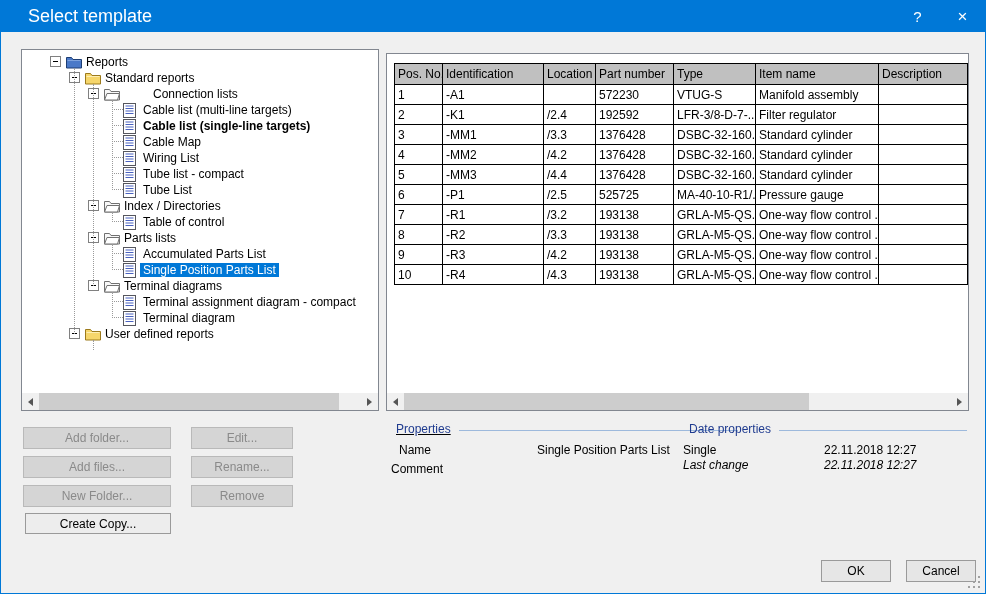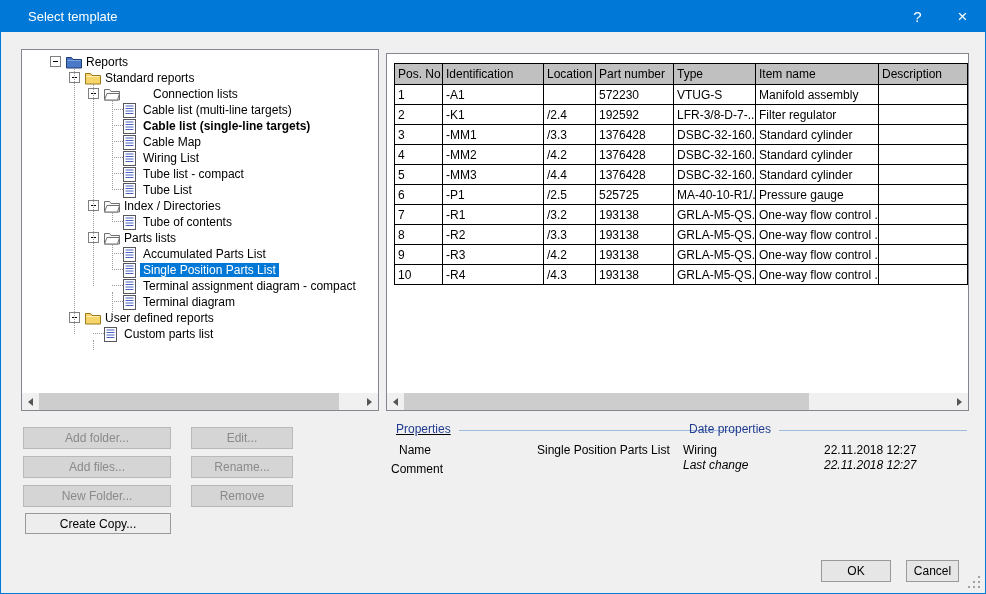--- a/index.html
+++ b/index.html
@@ -6,21 +6,21 @@
   *{box-sizing:border-box;}
   .dialog{
     position:relative;width:986px;height:594px;
     background:#f0f0f0;border:1px solid #0078d7;
     font-family:"Liberation Sans",sans-serif;font-size:12px;color:#000;
     overflow:hidden;
   }
   
   .titlebar{position:absolute;left:0;top:0;right:0;height:31px;background:#0078d7;
     display:flex;align-items:center;color:#fff;}
-  .titlebar .title{margin-left:27px;font-size:13px;}
+  .titlebar .title{margin-left:27px;font-size:18px;}
   .titlebar .tbtns{margin-left:auto;display:flex;height:100%;}
   .tbtn{width:45px;height:100%;display:flex;align-items:center;justify-content:center;
     color:#fff;font-size:15px;cursor:default;}
   
   .tree-panel{position:absolute;left:20px;top:48px;width:358px;height:362px;
     background:#fff;border:1px solid #828790;overflow:hidden;}
   .table-panel{position:absolute;left:385px;top:52px;width:583px;height:358px;
     background:#fff;border:1px solid #828790;overflow:hidden;}
   
   .tree{position:absolute;left:0;top:4px;right:0;}
@@ -155,21 +155,21 @@
               <path d="M0.5 13 L3 6.5 L15.5 6.5 L13.5 13 Z" fill="#ffffff" stroke="#707070"></path>
             </svg></span>
           <span class="tlabel" style="left: 99px;">Index / Directories</span>
         </div>
         <div class="trow">
           <span class="stub" style="left: 90px; width: 11px;"></span>
           <span class="ticon" style="left: 101px;"><svg width="13" height="15" viewBox="0 0 13 15">
               <rect x="0.5" y="0.5" width="12" height="14" fill="#ffffff" stroke="#55565e"></rect>
               <path d="M2.5 3 H10.5 M2.5 5.5 H10.5 M2.5 8 H10.5 M2.5 10.5 H10.5" stroke="#4a62c0" stroke-width="1" fill="none"></path>
             </svg></span>
-          <span class="tlabel" style="left: 118px;">Tube of contents</span>
+          <span class="tlabel" style="left: 118px;">Table of control</span>
         </div>
         <div class="trow">
           <span class="expander" style="left: 66px;"></span>
           <span class="ticon" style="left: 82px;"><svg width="16" height="14" viewBox="0 0 16 14">
               <path d="M0.5 2.5 L5.5 2.5 L7 4.5 L15.5 4.5 L15.5 13 L0.5 13 Z" fill="#f8f8f8" stroke="#707070"></path>
               <path d="M0.5 13 L3 6.5 L15.5 6.5 L13.5 13 Z" fill="#ffffff" stroke="#707070"></path>
             </svg></span>
           <span class="tlabel" style="left: 99px;">Parts lists</span>
         </div>
         <div class="trow">
@@ -182,20 +182,28 @@
         </div>
         <div class="trow">
           <span class="stub" style="left: 90px; width: 11px;"></span>
           <span class="ticon" style="left: 101px;"><svg width="13" height="15" viewBox="0 0 13 15">
               <rect x="0.5" y="0.5" width="12" height="14" fill="#ffffff" stroke="#55565e"></rect>
               <path d="M2.5 3 H10.5 M2.5 5.5 H10.5 M2.5 8 H10.5 M2.5 10.5 H10.5" stroke="#4a62c0" stroke-width="1" fill="none"></path>
             </svg></span>
           <span class="tlabel selected" style="left: 118px;">Single Position Parts List</span>
         </div>
         <div class="trow">
+          <span class="expander" style="left: 66px;"></span>
+          <span class="ticon" style="left: 82px;"><svg width="16" height="14" viewBox="0 0 16 14">
+              <path d="M0.5 2.5 L5.5 2.5 L7 4.5 L15.5 4.5 L15.5 13 L0.5 13 Z" fill="#f8f8f8" stroke="#707070"></path>
+              <path d="M0.5 13 L3 6.5 L15.5 6.5 L13.5 13 Z" fill="#ffffff" stroke="#707070"></path>
+            </svg></span>
+          <span class="tlabel" style="left: 99px;">Terminal diagrams</span>
+        </div>
+        <div class="trow">
           <span class="stub" style="left: 90px; width: 11px;"></span>
           <span class="ticon" style="left: 101px;"><svg width="13" height="15" viewBox="0 0 13 15">
               <rect x="0.5" y="0.5" width="12" height="14" fill="#ffffff" stroke="#55565e"></rect>
               <path d="M2.5 3 H10.5 M2.5 5.5 H10.5 M2.5 8 H10.5 M2.5 10.5 H10.5" stroke="#4a62c0" stroke-width="1" fill="none"></path>
             </svg></span>
           <span class="tlabel" style="left: 118px;">Terminal assignment diagram - compact</span>
         </div>
         <div class="trow">
           <span class="stub" style="left: 90px; width: 11px;"></span>
           <span class="ticon" style="left: 101px;"><svg width="13" height="15" viewBox="0 0 13 15">
@@ -204,28 +212,20 @@
             </svg></span>
           <span class="tlabel" style="left: 118px;">Terminal diagram</span>
         </div>
         <div class="trow">
           <span class="expander" style="left: 47px;"></span>
           <span class="ticon" style="left: 63px;"><svg width="16" height="14" viewBox="0 0 16 14">
               <path d="M0.5 2.5 L5.5 2.5 L7 4.5 L15.5 4.5 L15.5 13 L0.5 13 Z" fill="#f6d66b" stroke="#9c7a1c"></path>
               <path d="M1.5 5.5 H14.5" stroke="#fdeeb3" fill="none"></path>
             </svg></span>
           <span class="tlabel" style="left: 80px;">User defined reports</span>
-        </div>
-        <div class="trow">
-          <span class="stub" style="left: 71px; width: 11px;"></span>
-          <span class="ticon" style="left: 82px;"><svg width="13" height="15" viewBox="0 0 13 15">
-              <rect x="0.5" y="0.5" width="12" height="14" fill="#ffffff" stroke="#55565e"></rect>
-              <path d="M2.5 3 H10.5 M2.5 5.5 H10.5 M2.5 8 H10.5 M2.5 10.5 H10.5" stroke="#4a62c0" stroke-width="1" fill="none"></path>
-            </svg></span>
-          <span class="tlabel" style="left: 99px;">Custom parts list</span>
         </div>
         <div class="connector" style="left: 52px; top: 14px; height: 266px;"></div>
         <div class="connector" style="left: 71px; top: 30px; height: 202px;"></div>
         <div class="connector" style="left: 90px; top: 46px; height: 90px;"></div>
         <div class="connector" style="left: 90px; top: 158px; height: 10px;"></div>
         <div class="connector" style="left: 90px; top: 190px; height: 26px;"></div>
         <div class="connector" style="left: 90px; top: 238px; height: 26px;"></div>
         <div class="connector" style="left: 71px; top: 286px; height: 10px;"></div>
       </div>
     <div class="hscroll">
@@ -387,31 +387,31 @@
       <span class="pvalue" style="left:143px;"></span>
     </div>
   </div>
 
   <div class="group" style="left:678px;top:421px;width:288px;">
     <div class="ghead">
       <span style="margin-left:10px;">Date properties</span>
       <span class="gline"></span>
     </div>
     <div class="prow" style="top:21px;left:0;width:288px;height:16px;">
-      <span class="plabel" style="left:4px;">Wiring</span>
+      <span class="plabel" style="left:4px;">Single</span>
       <span class="pvalue" style="left:145px;">22.11.2018 12:27</span>
     </div>
     <div class="prow" style="top:36px;left:0;width:288px;height:16px;font-style:italic;">
       <span class="plabel" style="left:4px;">Last change</span>
       <span class="pvalue" style="left:145px;">22.11.2018 12:27</span>
     </div>
   </div>
 
   <button class="btn" style="left:820px;top:559px;width:70px;height:22px;">OK</button>
-  <button class="btn" style="left:905px;top:559px;width:53px;height:22px;">Cancel</button>
+  <button class="btn" style="left:905px;top:559px;width:70px;height:22px;">Cancel</button>
 
   <div class="grip">
     <i style="left:10px;top:0;"></i>
     <i style="left:5px;top:5px;"></i>
       <i style="left:10px;top:5px;"></i>
     <i style="left:0;top:10px;"></i>
       <i style="left:5px;top:10px;"></i>
       <i style="left:10px;top:10px;"></i>
   </div>
 

